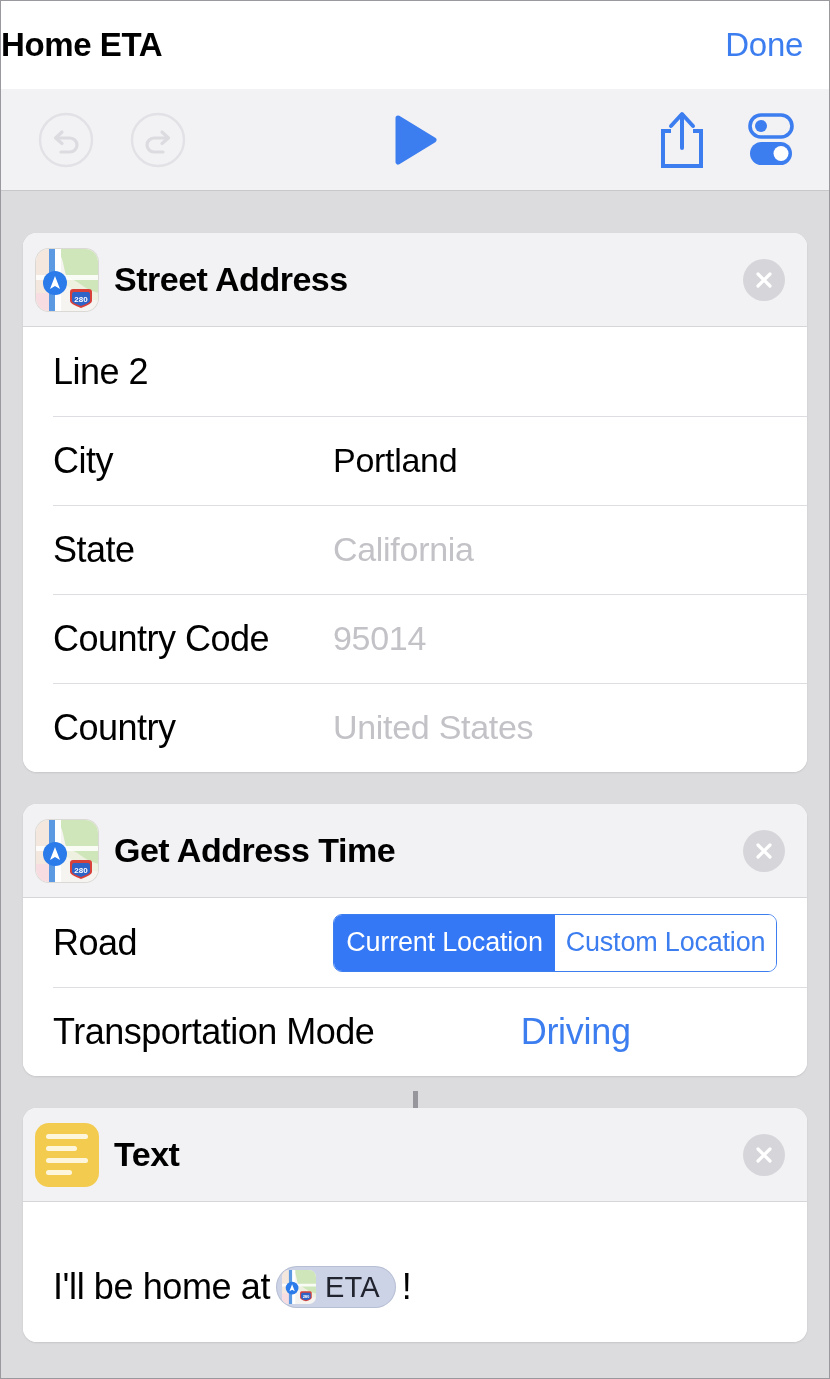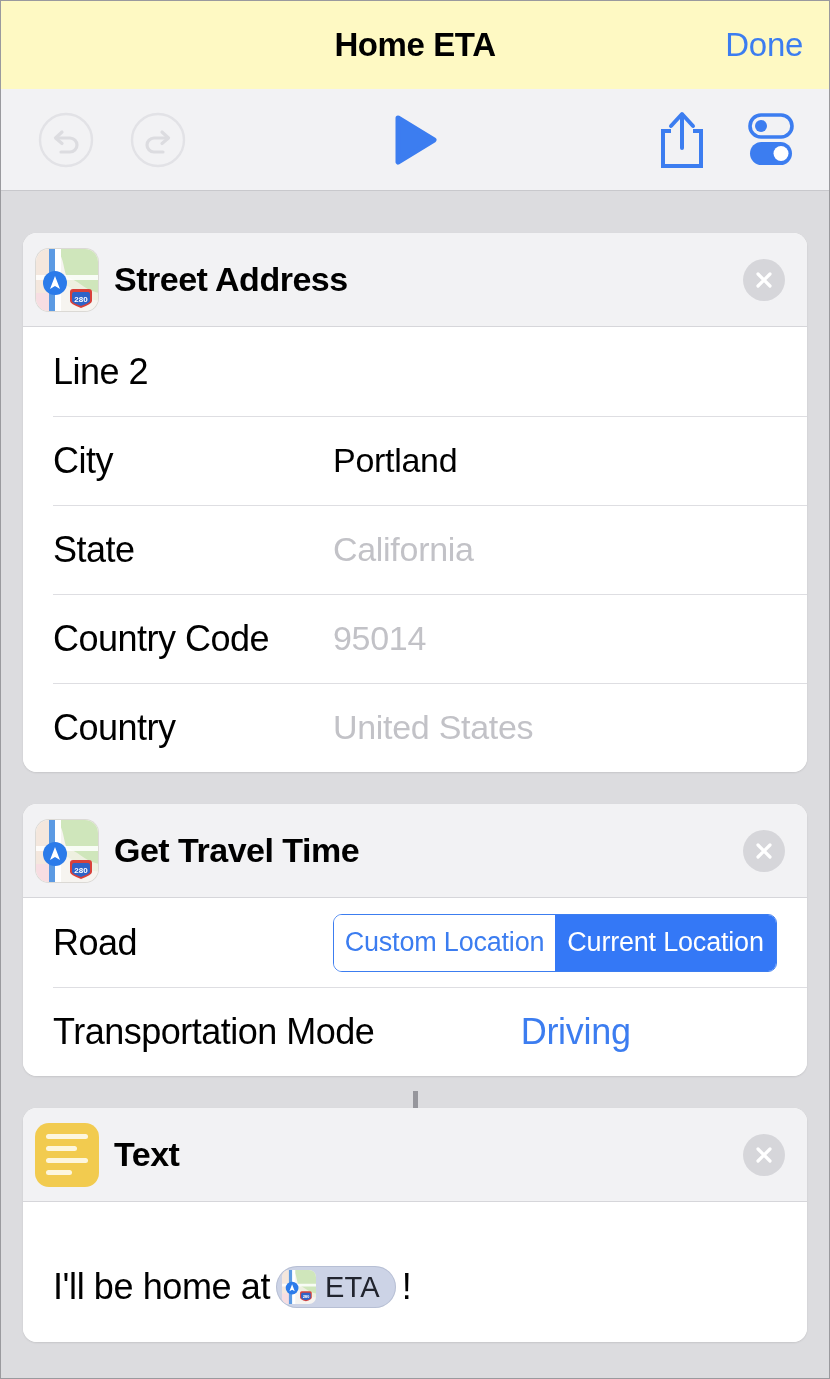--- a/index.html
+++ b/index.html
@@ -20,24 +20,24 @@
     height: 1379px;
     background: #dcdcdf;
     border: 1px solid #9a9a9e;
     overflow: hidden;
   }
 
   
   .navbar {
     position: relative;
     height: 88px;
-    background: #fef9c3;
-    display: flex;
-    align-items: center;
-    justify-content: center;
+    background: #ffffff;
+    display: flex;
+    align-items: center;
+    justify-content: flex-start;
   }
   .nav-title {
     font-size: 33px;
     font-weight: bold;
     color: #000000;
     letter-spacing: -0.4px;
   }
   .nav-done {
     position: absolute;
     right: 26px;
@@ -379,33 +379,33 @@
       </div>
     </div>
 
     <div class="card card-2">
       <div class="card-header">
         <span class="app-icon">
           <svg width="64" height="64" viewBox="0 0 64 64">
               <use href="#maps-art"></use>
             </svg>
         </span>
-        <span class="card-title">Get Travel Time</span>
+        <span class="card-title">Get Address Time</span>
         <span class="close-btn">
           <svg width="24" height="24" viewBox="0 0 24 24">
             <path d="M6 6 L18 18 M18 6 L6 18" stroke="#ffffff" stroke-width="3.2" stroke-linecap="round"></path>
           </svg>
         </span>
       </div>
 
       <div class="row">
         <span class="row-label">Road</span>
         <span class="segmented">
+          <span class="seg active">Current Location</span>
           <span class="seg">Custom Location</span>
-          <span class="seg active">Current Location</span>
         </span>
       </div>
 
       <div class="row">
         <span class="row-label">Transportation Mode</span>
         <span class="row-value right-blue">Driving</span>
       </div>
     </div>
 
     <div class="card card-3">

